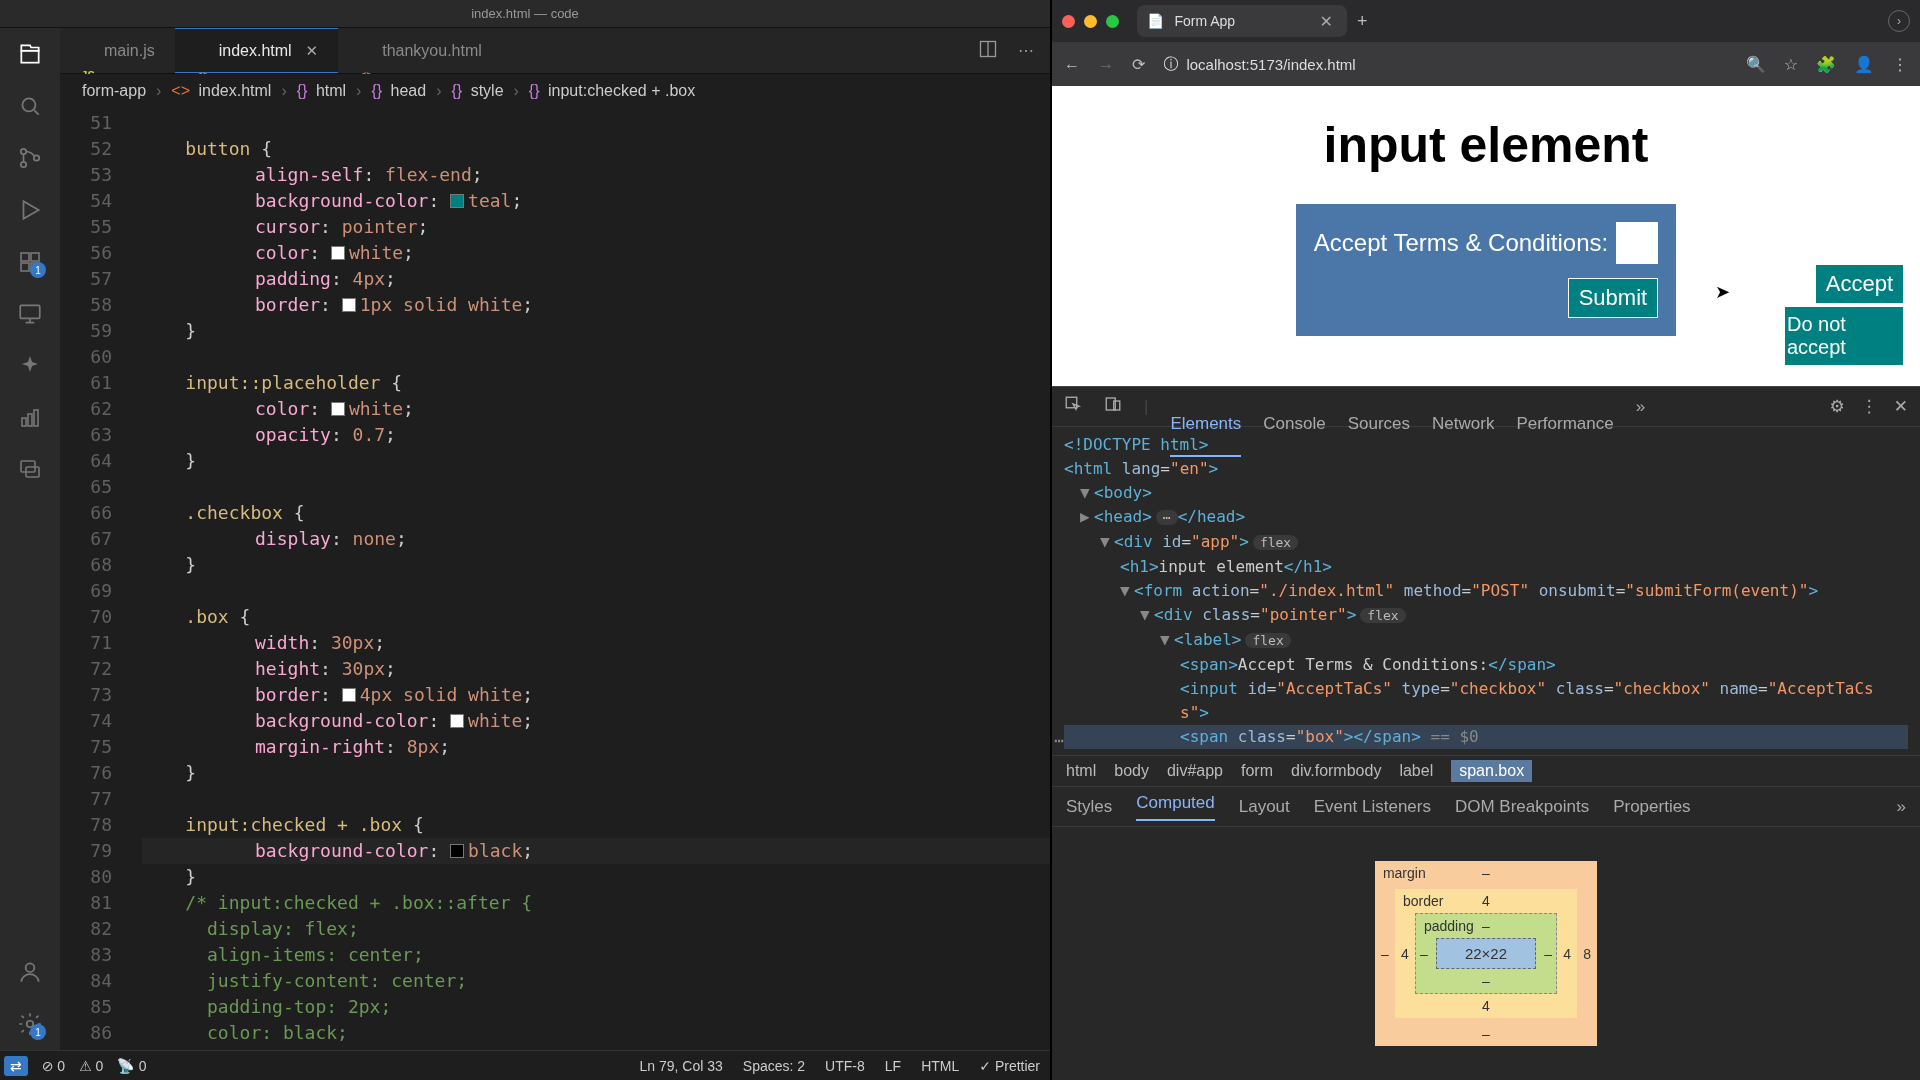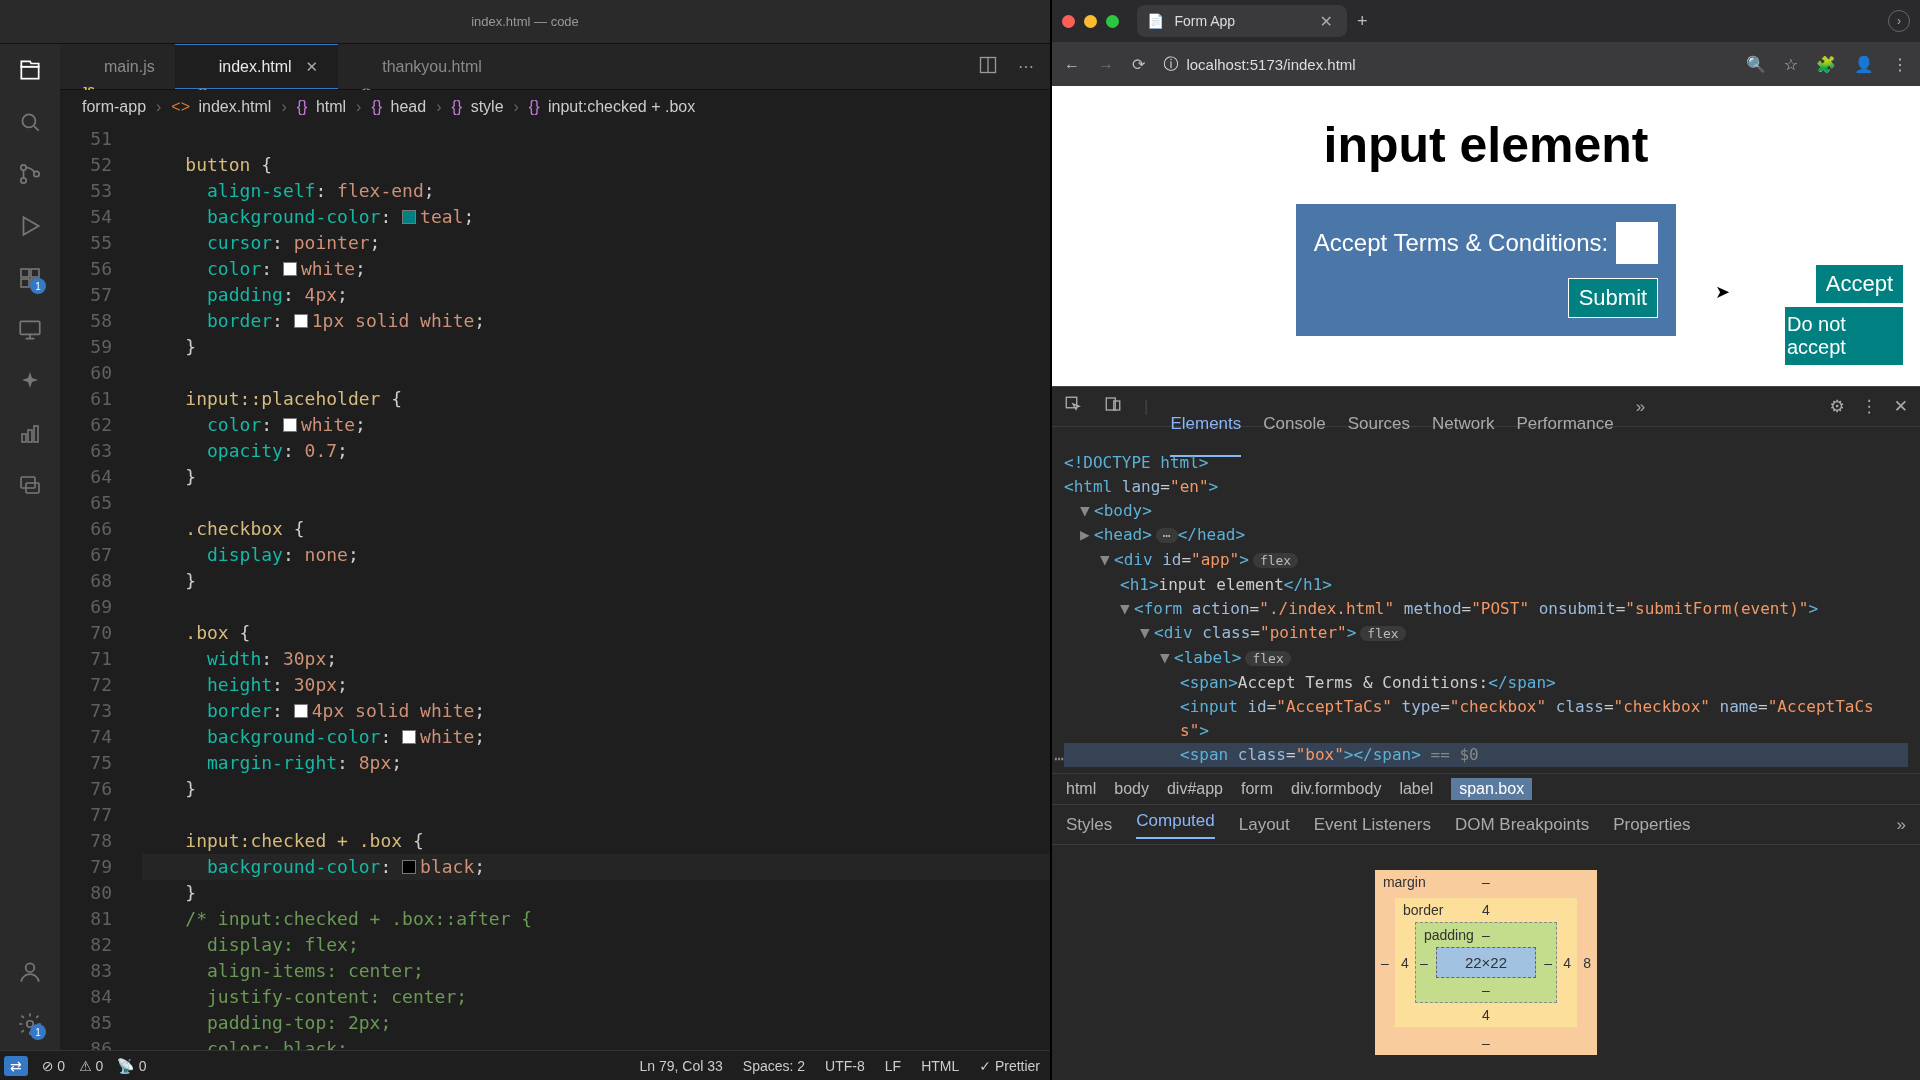--- a/index.html
+++ b/index.html
@@ -5,21 +5,21 @@
 * { box-sizing: border-box; margin: 0; padding: 0; }
 body {
   width: 1920px; height: 1080px;
   background: #1a1a1a;
   font-family: -apple-system, BlinkMacSystemFont, "Segoe UI", sans-serif;
   display: flex; overflow: hidden;
   color: #ccc;
 }
 
 .vscode { flex: 0 0 1050px; display: flex; flex-direction: column; background: #1e1e1e; position: relative; }
-.vscode-titlebar { height: 44px; background: #2a2a2a; display:flex; align-items:center; justify-content:center; font-size:13px; color:#999; border-bottom:1px solid #111;}
+.vscode-titlebar { height: 28px; background: #2a2a2a; display:flex; align-items:center; justify-content:center; font-size:13px; color:#999; border-bottom:1px solid #111;}
 .vscode-body { flex:1; display:flex; min-height:0;}
 .acbar { width:60px; background:#2a2a2a; display:flex; flex-direction:column; align-items:center; padding-top:12px; gap:24px;}
 .acbar .aicon { width:28px; height:28px; display:flex; align-items:center; justify-content:center; color:#777; position:relative;}
 .acbar .aicon.active { color:#fff;}
 .badge-dot { position:absolute; right:-2px; bottom:-2px; background:#3478c6; color:#fff; font-size:10px; width:16px; height:16px; border-radius:50%; display:flex; align-items:center; justify-content:center;}
 .acbar-bottom { margin-top:auto; margin-bottom:12px; display:flex; flex-direction:column; gap:24px; align-items:center;}
 .edzone { flex:1; display:flex; flex-direction:column; min-width:0;}
 .tabs { height:46px; background:#252525; display:flex; align-items:stretch; border-bottom:1px solid #111;}
 .tab { padding:0 20px; display:flex; align-items:center; gap:8px; color:#8a8a8a; font-size:16px;}
 .tab.active { background:#1e1e1e; color:#e8e8e8; border-bottom:1px solid #3478c6; border-top:1px solid #3478c6; }
@@ -29,21 +29,21 @@
 .crumbs { height:34px; background:#1e1e1e; display:flex; align-items:center; padding-left:22px; gap:10px; font-size:16px; color:#ccc;}
 .crumb-sep { color:#666;}
 .crumb .cicon { margin-right:4px;}
 .editor { flex:1; display:flex; overflow:hidden; font-family:"SF Mono",Menlo,Consolas,monospace; font-size:18px; line-height:26px;}
 .gutter { width:70px; text-align:right; color:#606060; padding-right:18px; padding-top:2px;}
 .gutter div { height:26px;}
 .code { flex:1; padding-top:2px; padding-left:12px; white-space:pre;}
 .code .row { height:26px;}
 .cursor-row { background:rgba(255,255,255,0.03);}
 .tk-sel { color:#d7ba7d;}
-.tk-prop { color:#14b8a6;}
+.tk-prop { color:#f9a8d4;margin-left:48px;}
 .tk-val { color:#ce9178;}
 .tk-punc { color:#cccccc;}
 .tk-com { color:#6a9955;}
 .swatch { display:inline-block; width:14px; height:14px; border:1px solid #777; vertical-align:-1px; margin-right:4px;}
 .statusbar { height:30px; background:#1e1e1e; border-top:1px solid #333; display:flex; align-items:center; padding:0 10px; font-size:14px; color:#ccc; gap:18px;}
 .statusbar .sb-left { display:flex; align-items:center; gap:14px;}
 .statusbar .sb-right { margin-left:auto; display:flex; gap:20px;}
 .sb-remote { background:#3478c6; color:#fff; padding:2px 6px; border-radius:3px; margin-left:-6px;}
 
 .browser { flex:1; display:flex; flex-direction:column; background:#2a2a2c; border-left:2px solid #000;}
@@ -66,21 +66,21 @@
 .card-btn { align-self:flex-end; background:#008080; color:#fff; padding:6px 10px; font-size:22px; border:1px solid #fff;}
 .float-accept { position:absolute; right:16px; top:178px; background:#008080; color:#fff; padding:6px 10px; font-size:22px; border:1px solid #fff;}
 .float-reject { position:absolute; right:16px; top:220px; background:#008080; color:#fff; padding:6px 2px; font-size:20px; border:1px solid #fff; width:120px; overflow:hidden;}
 .vp-cursor { position:absolute; top:195px; right:190px; font-size:18px; color:#000;}
 
 .devtools { flex:1; display:flex; flex-direction:column; background:#282828; border-top:1px solid #444; min-height:0;}
 .dtbar { height:40px; display:flex; align-items:center; padding:0 12px; gap:22px; border-bottom:1px solid #3a3a3a; color:#aaa; font-size:17px;}
 .dtbar-tab { padding:21px 0;margin-top:36px;}
 .dtbar-tab.active { color:#8ab4f8; border-bottom:2px solid #8ab4f8;}
 .dtbar-right { margin-left:auto; display:flex; gap:16px; align-items:center;}
-.dom { flex:0 0 auto; font-family:"SF Mono",Menlo,monospace; font-size:16px; line-height:24px; padding:6px 12px; position:relative;margin-top:18px;}
+.dom { flex:0 0 auto; font-family:"SF Mono",Menlo,monospace; font-size:16px; line-height:24px; padding:6px 12px; position:relative;}
 .dom .t { color:#5db0d7;}
 .dom .a { color:#9bbbdc;}
 .dom .v { color:#f29766;}
 .dom .txt { color:#ccc;}
 .dom .arrow { color:#888; display:inline-block; width:14px;}
 .dom .pill { background:#3a3a3a; padding:0 7px; border-radius:10px; font-size:13px; margin-left:4px; color:#bbb;}
 .dom .sel { background:rgba(70,100,140,0.45);}
 .dom-dots { position:absolute; left:2px; bottom:2px; color:#888;}
 .crumbs2 { height:32px; display:flex; align-items:center; gap:18px; padding:0 14px; font-size:16px; color:#bbb; border-top:1px solid #3a3a3a; border-bottom:1px solid #3a3a3a;}
 .crumbs2 .selcr { background:#5a7aa0; color:#fff; padding:2px 8px;}

